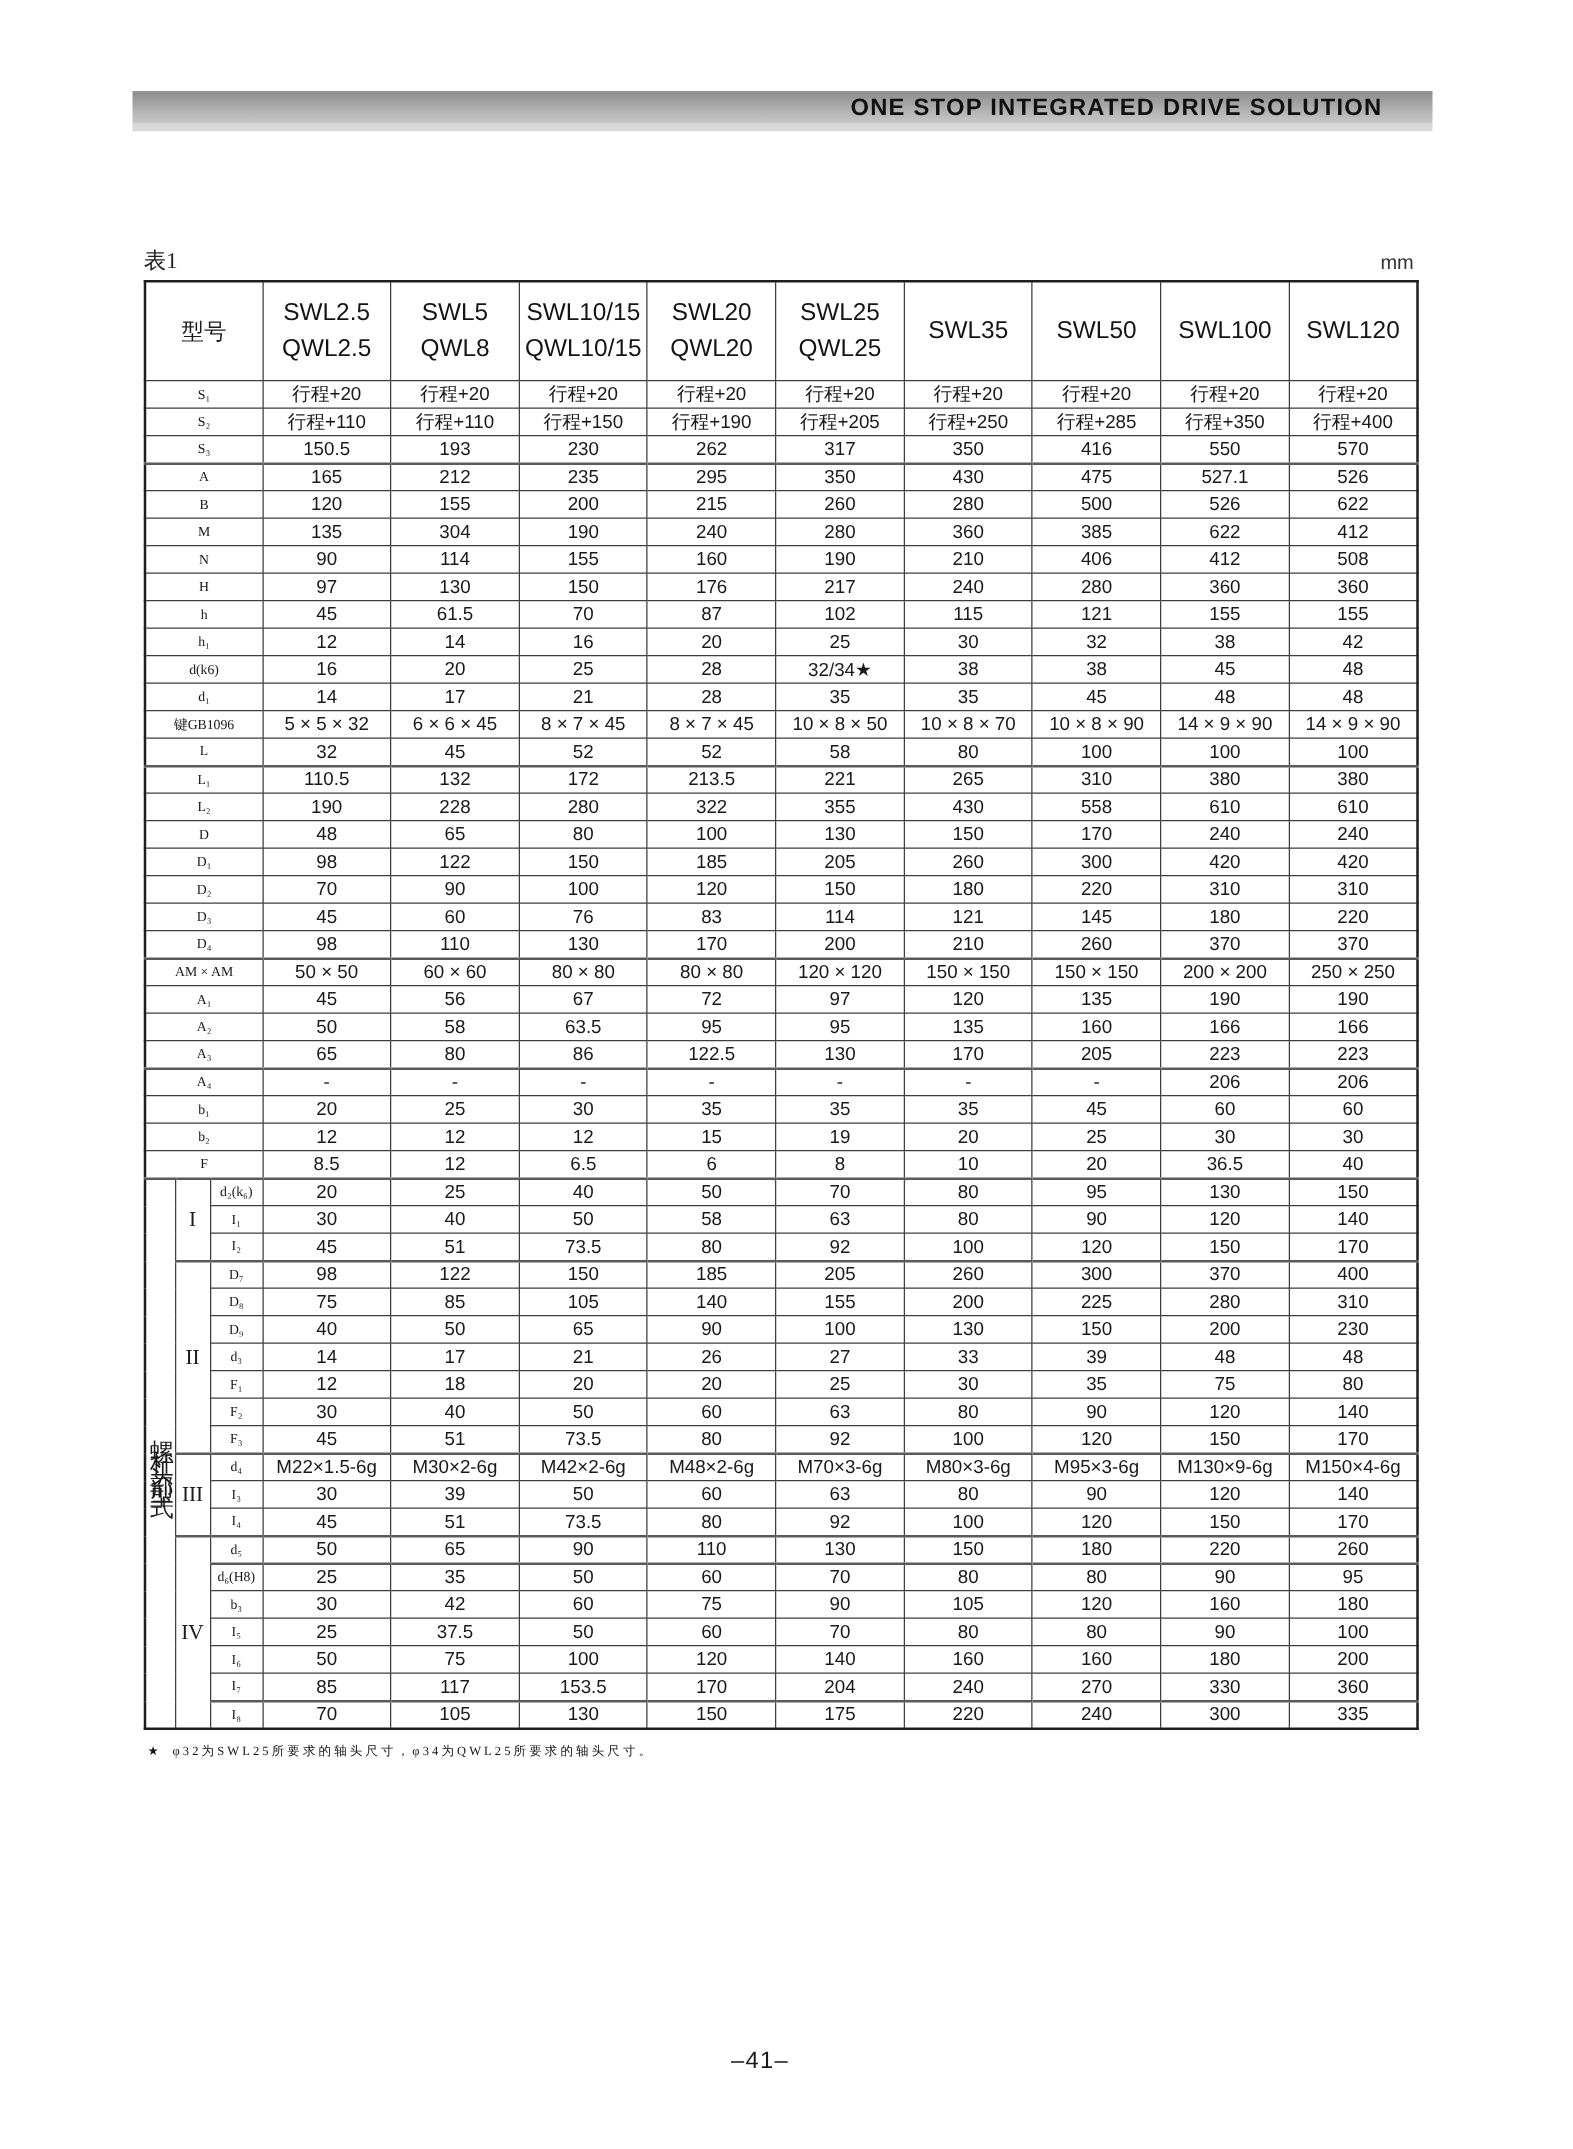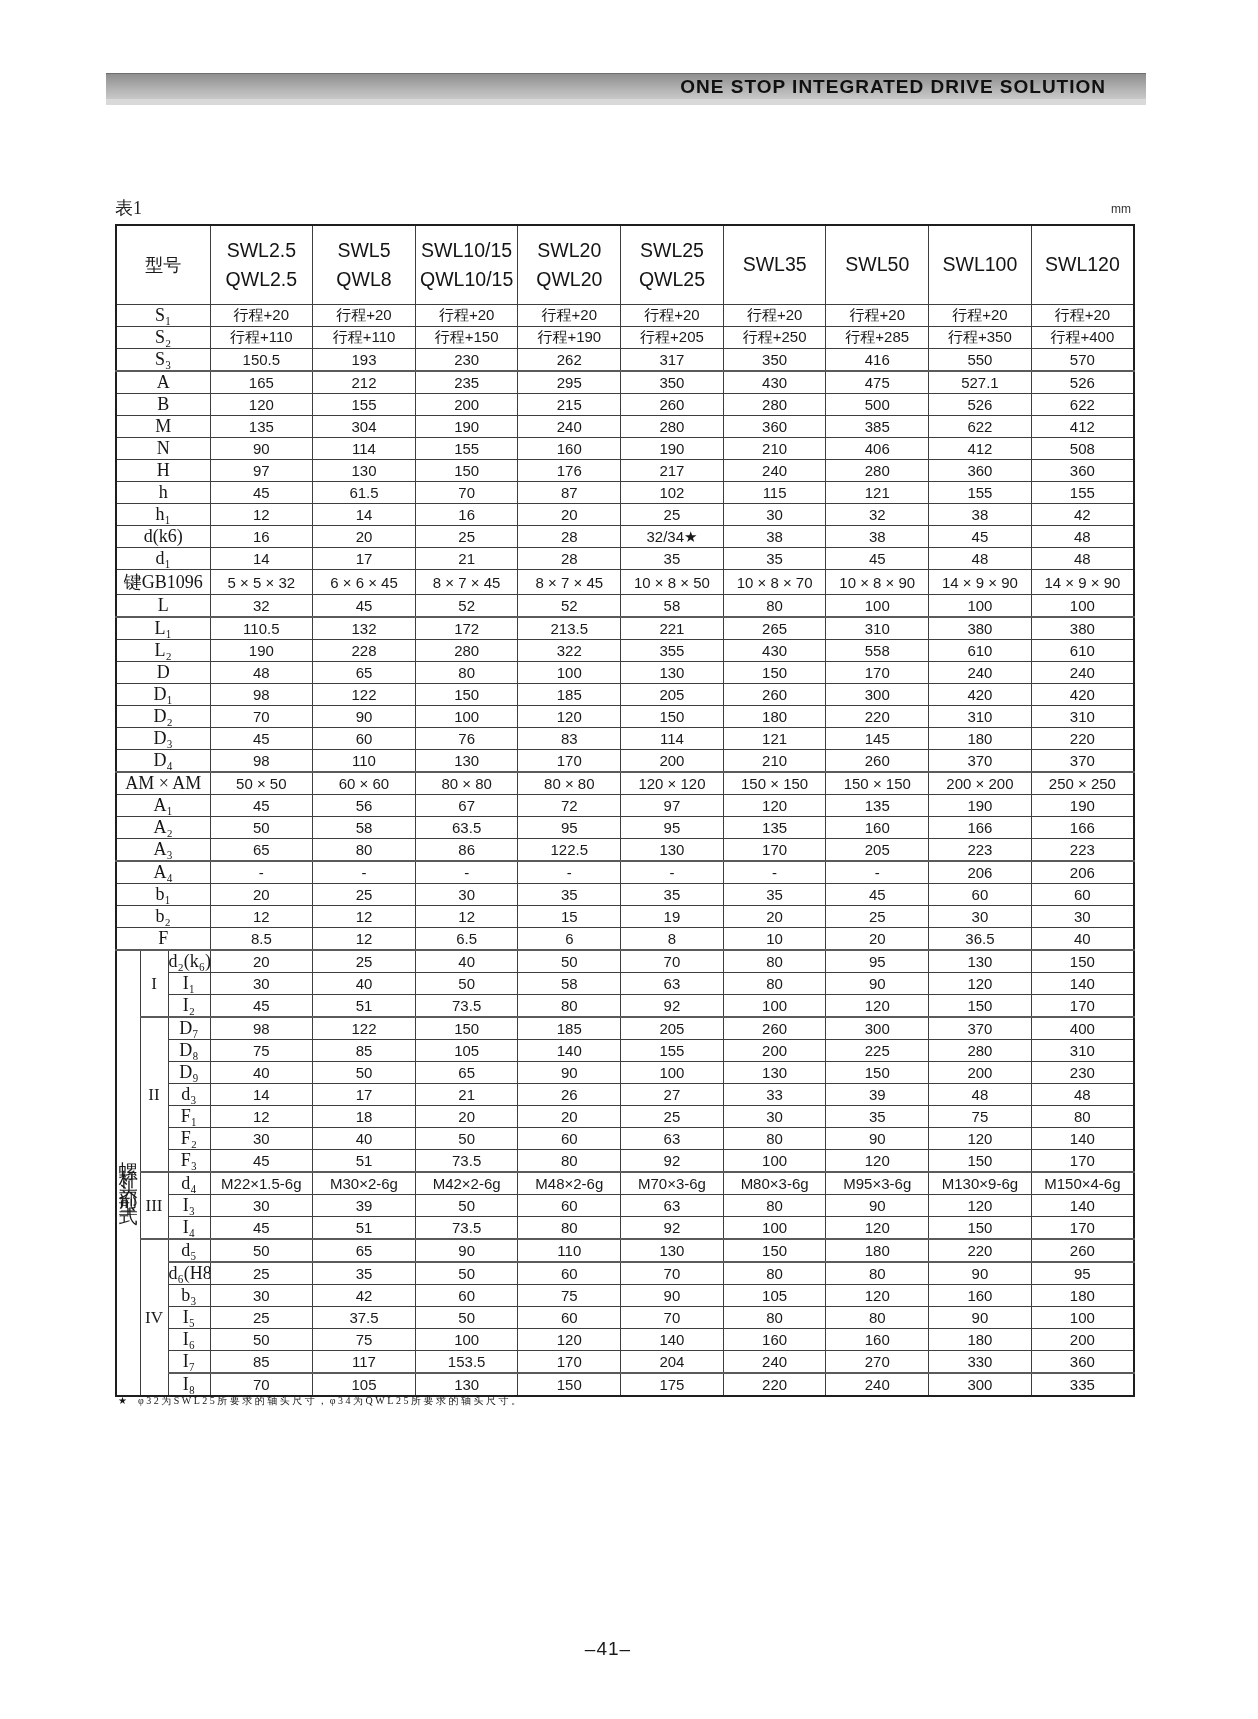--- a/index.html
+++ b/index.html
@@ -13,34 +13,34 @@
     font-family:"Liberation Serif","DejaVu Serif",serif;}
   .banner-sub{height:25px;background:linear-gradient(180deg,#8e8e8e 0%,#b3b3b3 60%,#c8c8c8 100%);
     border-top:1px solid #6e6e6e;display:flex;align-items:center;justify-content:flex-end;padding-right:40px;}
   .banner-subtitle{font-size:19px;font-weight:bold;letter-spacing:1px;color:#101010;}
   .banner-bottom{height:6px;background:#d9d9d9;}
 
   
   .caption-row{position:absolute;left:115px;top:196px;width:1020px;height:26px;}
   .tbl-caption{position:absolute;left:0;width:100%;font-size:18px;
     font-family:"Liberation Serif","DejaVu Serif",serif;color:#222;}
-  .unit{position:absolute;right:4px;top:6px;font-size:12px;color:#333;}
+  .unit{position:absolute;right:4px;top:6px;font-size:16px;color:#333;}
 
   
   .tbl-wrap{position:absolute;left:115px;top:224px;}
   table{border-collapse:collapse;table-layout:fixed;width:1020px;border:2px solid #1e1e1e;}
   th,td{border:1px solid #3e3e3e;text-align:center;vertical-align:middle;padding:0;
     white-space:nowrap;overflow:hidden;font-weight:normal;}
   thead th{height:78px;}
   tbody tr{height:22px;}
   .model-th{font-family:"Liberation Serif","DejaVu Serif",serif;font-size:18px;}
   .col-th{font-size:19.5px;color:#141414;line-height:1.5;}
   .col-th .hl2:empty{display:none;}
   td.cell{font-size:15px;color:#1a1a1a;letter-spacing:0;}
-  th.rlabel,th.plabel{font-family:"Liberation Serif","DejaVu Serif",serif;font-size:18px;color:#161616;}
+  th.rlabel,th.plabel{font-family:"Liberation Serif","DejaVu Serif",serif;font-size:11px;color:#161616;}
   th.glabel{font-family:"Liberation Serif","DejaVu Serif",serif;font-size:17px;}
   th.vlabel{font-family:"Liberation Serif","DejaVu Serif",serif;font-size:19px;
     writing-mode:vertical-rl;text-orientation:upright;letter-spacing:9px;text-align:center;}
   tr.thick>th,tr.thick>td{border-top:2px solid #5a5a5a;}
 
   
   .footnote{position:absolute;left:118px;top:1394px;font-size:10px;letter-spacing:2.5px;
     font-family:"Liberation Serif","DejaVu Serif",serif;color:#151515;}
   .footnote .star{letter-spacing:6px;}
   .page-number{position:absolute;left:98px;top:1638px;width:1020px;text-align:center;

